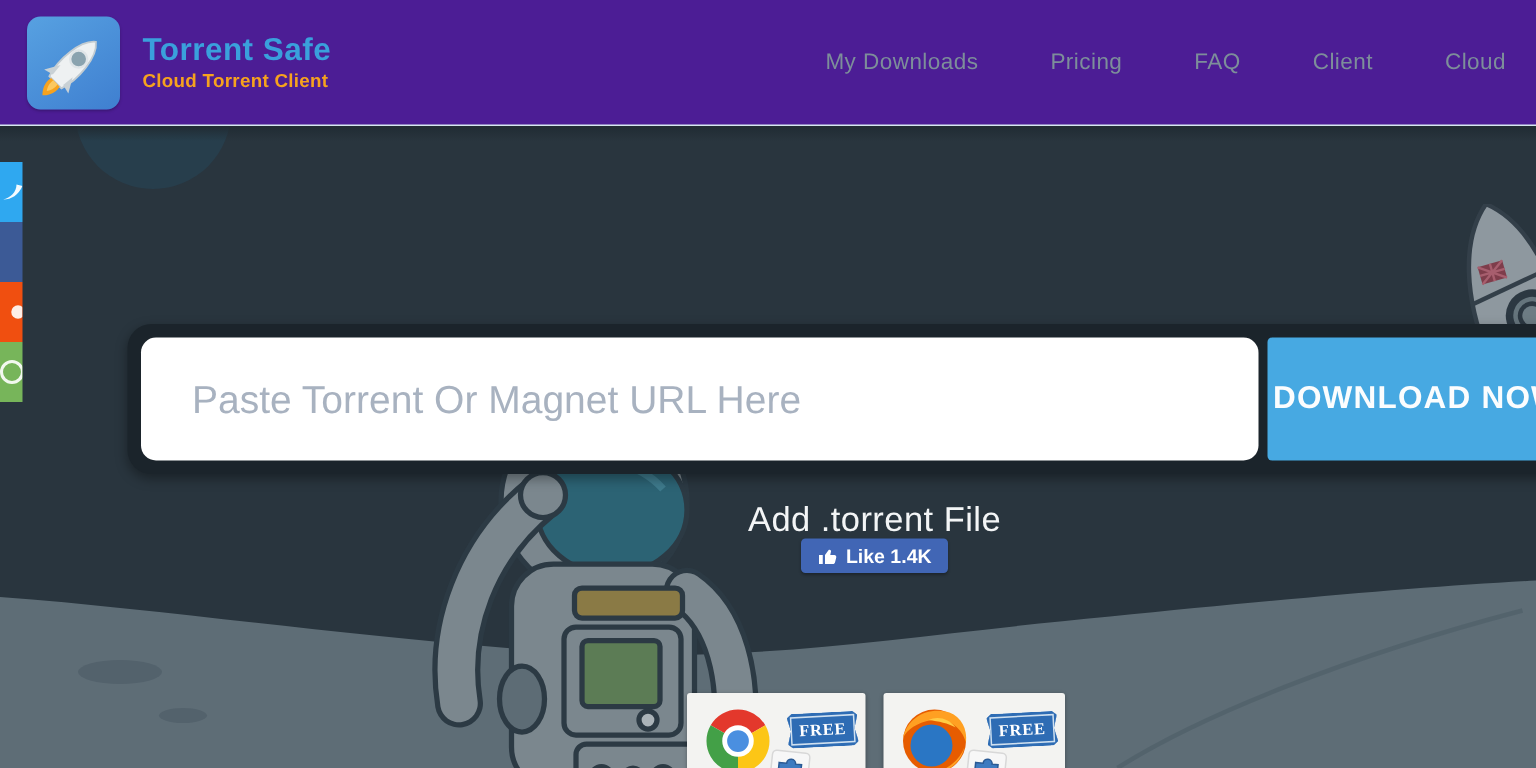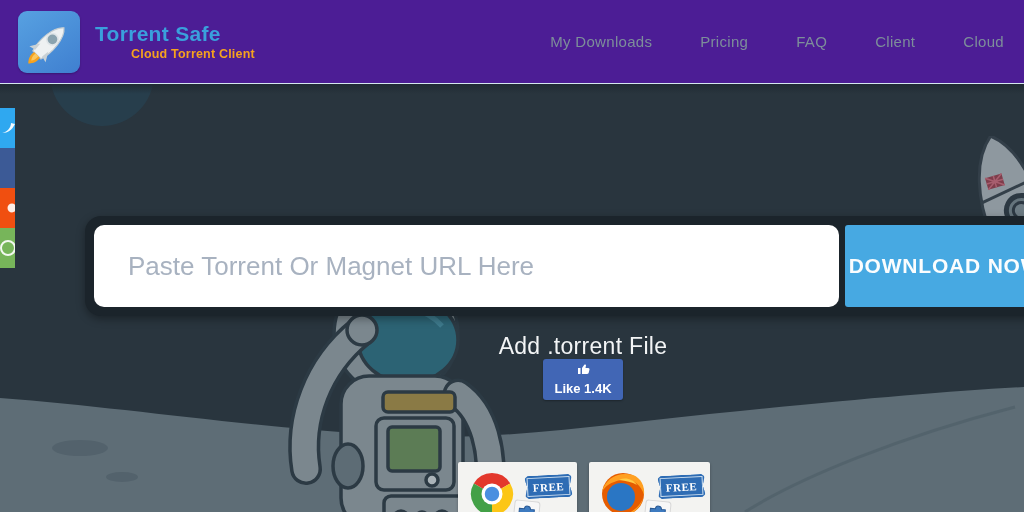--- a/index.html
+++ b/index.html
@@ -8,21 +8,21 @@
 
   
   .header { position:absolute; top:0; left:0; right:0; height:84px; background:#4c1d95;
             display:flex; align-items:center; z-index:40; border-bottom:1px solid #d5e7ef; }
   .brand { display:flex; align-items:center; gap:15px; padding-left:18px; cursor:pointer; }
   .logo-box { width:62px; height:62px; border-radius:9px;
               background:linear-gradient(145deg,#57a1e1,#3f7fd0); box-shadow:0 1px 2px rgba(0,0,0,.25);
               display:flex; align-items:center; justify-content:center; }
   .brand-text { display:flex; flex-direction:column; gap:1px; }
   .brand-title { color:#3aa0dc; font-size:21px; font-weight:bold; letter-spacing:.3px; }
-  .brand-sub { color:#f6a21e; font-size:12.5px; font-weight:bold; letter-spacing:.2px;margin-left:36px; }
+  .brand-sub { color:#f6a21e; font-size:12.5px; font-weight:bold; letter-spacing:.2px; }
   .nav { margin-left:auto; display:flex; gap:48px; padding-right:20px; }
   .nav a { color:#7d8e9a; font-size:15px; text-decoration:none; letter-spacing:.3px; cursor:pointer; }
 
   
   .hero { position:absolute; top:84px; left:0; right:0; bottom:0; background:#29353e; overflow:hidden; }
   .hero::before { content:""; position:absolute; top:0; left:0; right:0; height:10px;
                   background:linear-gradient(#202b33, rgba(41,53,62,0)); z-index:1; }
   .planet { position:absolute; left:50px; top:-62px; width:104px; height:104px; border-radius:50%;
             background:#254a5e; opacity:.45; }
 
@@ -50,21 +50,21 @@
                   font-size:21px; font-weight:bold; letter-spacing:.8px; cursor:pointer; border-radius:3px;
                   white-space:nowrap; overflow:visible; text-align:center; }
 
   
   .center-line { position:absolute; left:142px; right:0; text-align:center; z-index:25; color:#f3f5f6; }
   .add-heading { top:249px; font-size:23px; letter-spacing:.3px; }
   .convert-heading { top:330px; font-size:21px; letter-spacing:.3px; }
   .like-row { top:275px; }
   .like-btn { display:inline-flex; align-items:center; gap:6px; background:#4166b5; color:#fff;
               border:none; border-radius:3px; padding:4px 11px; font-size:13px; font-weight:bold;
-              font-family:"Liberation Sans",sans-serif; cursor:pointer; box-shadow:0 1px 2px rgba(0,0,0,.3);flex-direction:column; }
+              font-family:"Liberation Sans",sans-serif; cursor:pointer; box-shadow:0 1px 2px rgba(0,0,0,.3); }
 
   
   .ext-card { position:absolute; top:378px; height:160px; background:#f3f3f1; z-index:26;
               border-radius:2px; box-shadow:0 1px 3px rgba(0,0,0,.3); cursor:pointer; }
   .ext-chrome { left:458px; width:119px; }
   .ext-firefox { left:589px; width:121px; }
   .ext-logo { position:absolute; left:10px; top:8px; }
   .free-ribbon { position:absolute; right:5px; top:13px; width:47px; height:23px; background:#2e6cb4;
                  color:#fff; font-family:"Liberation Serif",serif; font-size:11px; font-weight:bold;
                  display:flex; align-items:center; justify-content:center; letter-spacing:.5px;

